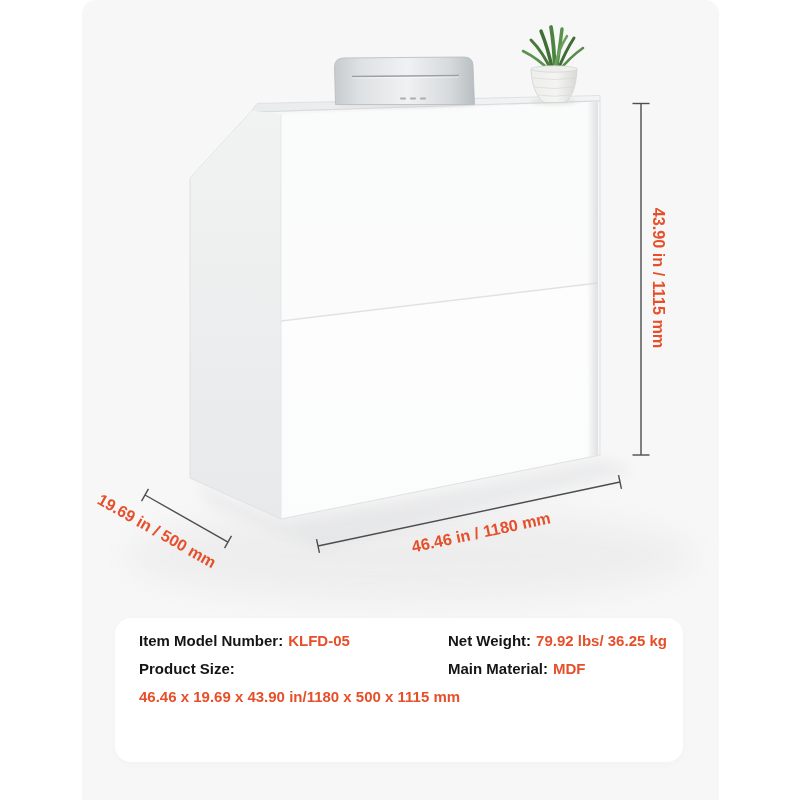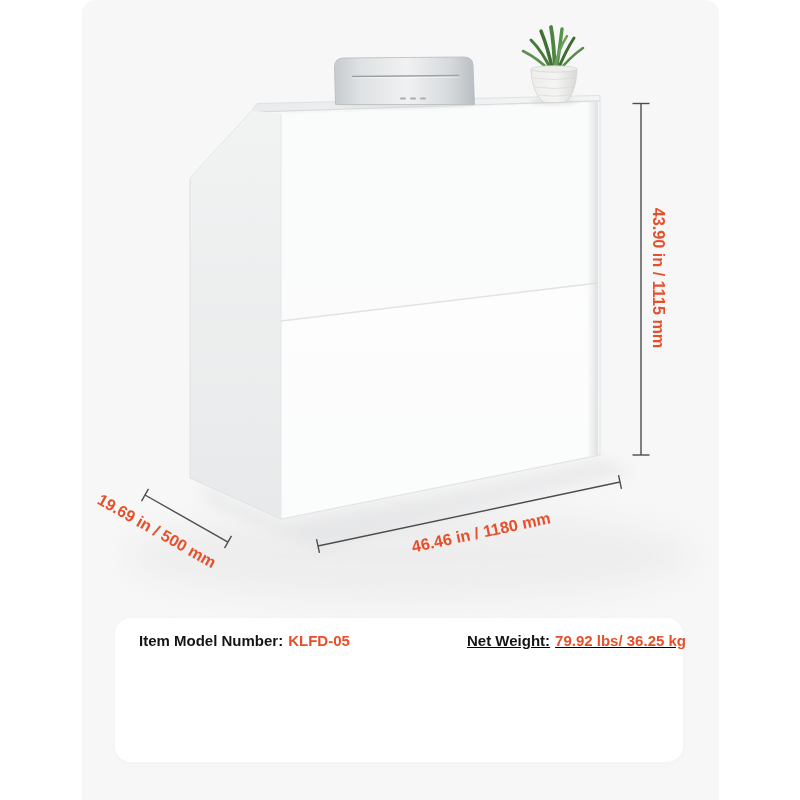--- a/index.html
+++ b/index.html
@@ -13,21 +13,21 @@
   }
   .scene{position:absolute;left:0;top:0;width:800px;height:800px;}
   
   .spec-panel{
     position:absolute;left:115px;top:618px;width:568px;height:144px;
     background:#ffffff;border-radius:16px;
     box-shadow:0 2px 8px rgba(0,0,0,0.025);
   }
   .spec-col{position:absolute;top:9px;}
   .spec-col.left{left:24px;}
-  .spec-col.right{left:352px;text-decoration:underline;}
+  .spec-col.right{left:333px;}
   .spec-row{height:28px;line-height:28px;font-size:15px;font-weight:600;color:#151515;white-space:nowrap;}
   .spec-row .val{color:#e74f2a;margin-left:5px;text-align:center;}
   .spec-row.size-line .val{margin-left:0;}
 </style>
 </head>
 <body>
 
 <div class="page">
 
   <div class="stage"></div>
@@ -152,21 +152,30 @@
     <g transform="translate(145,495) rotate(29.53)">
       <text x="28" y="31" text-anchor="middle" font-size="16.2" font-weight="600" fill="#e74f2a">19.69 in / 500 mm</text>
     </g>
   </svg>
 
   <div class="spec-panel">
     <div class="spec-col left">
       <div class="spec-row">
         <span class="lbl">Item Model Number:</span><span class="val">KLFD-05</span>
       </div>
+      <div class="spec-row">
+        <span class="lbl">Product Size:</span>
+      </div>
+      <div class="spec-row size-line">
+        <span class="val">46.46 x 19.69 x 43.90 in/1180 x 500 x 1115 mm</span>
+      </div>
     </div>
     <div class="spec-col right">
       <div class="spec-row">
         <span class="lbl">Net Weight:</span><span class="val">79.92 lbs/ 36.25 kg</span>
+      </div>
+      <div class="spec-row">
+        <span class="lbl">Main Material:</span><span class="val">MDF</span>
       </div>
     </div>
   </div>
 
 </div>
 
 </body></html>

